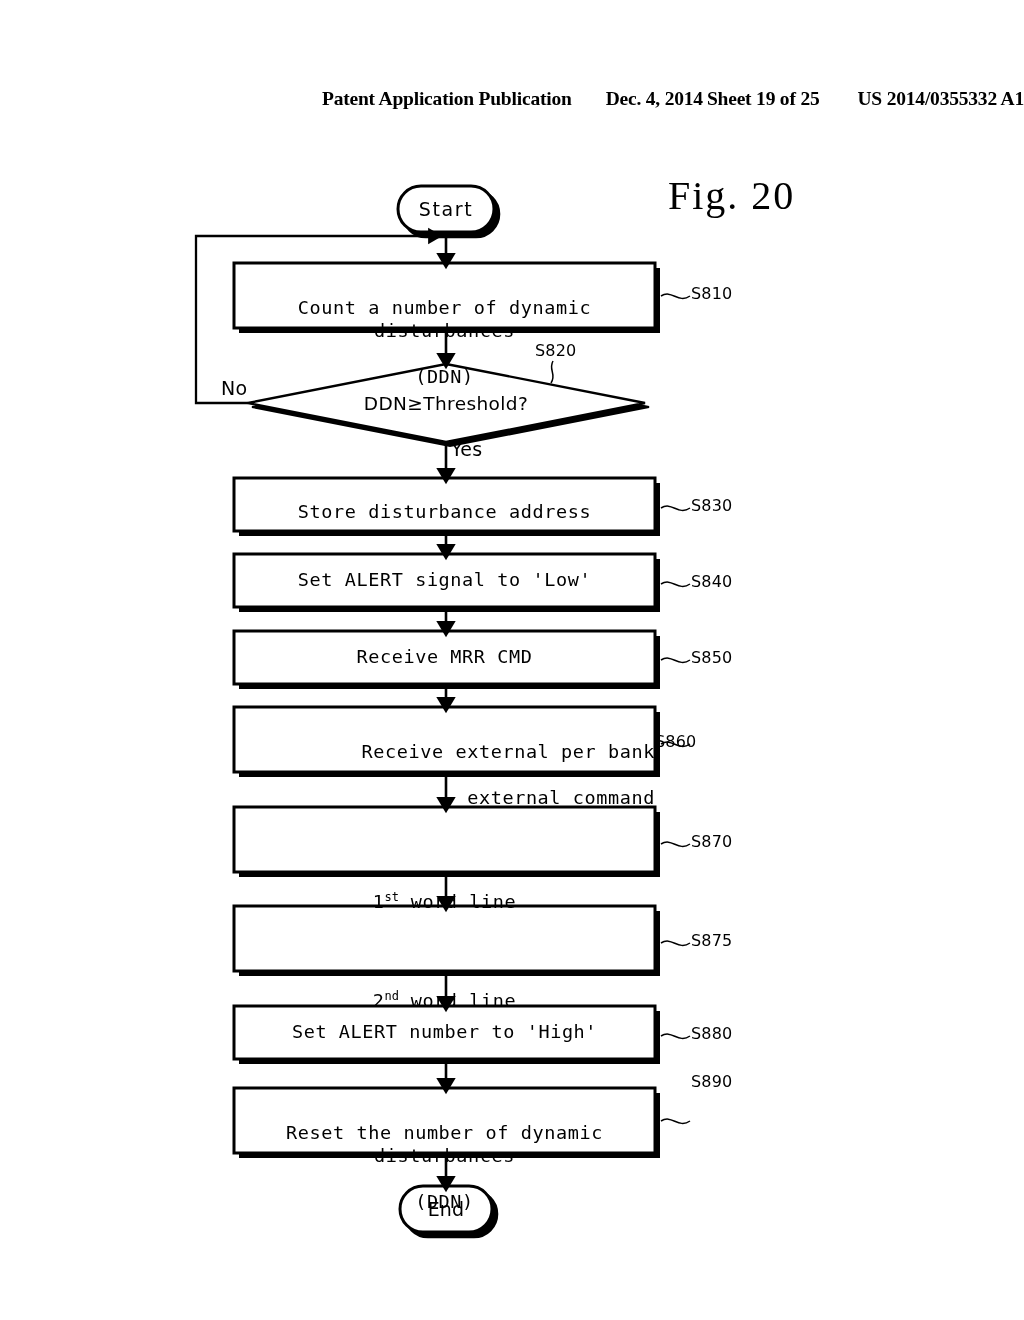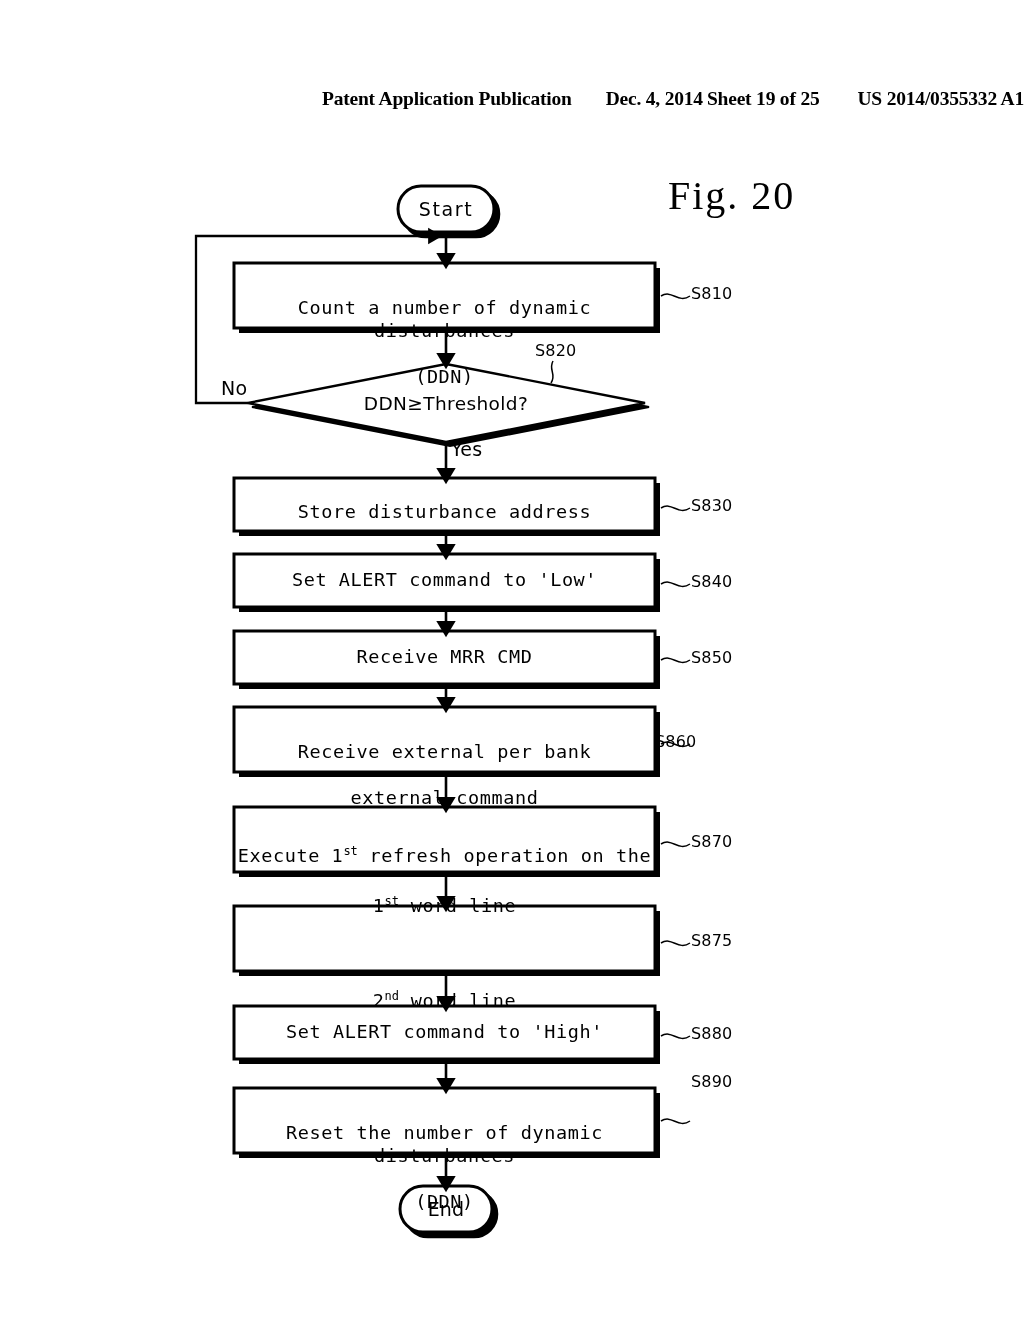--- a/index.html
+++ b/index.html
@@ -198,40 +198,40 @@
 </div>
 
 <div class="node-text decision-text" style="left:346px; top:392px; width:200px;">DDN≥Threshold?</div>
 
 <div class="branch-label" style="left:221px; top:377px;">No</div>
 
 <div class="branch-label" style="left:451px; top:438px;">Yes</div>
 
 <div class="node-text" style="left:234px; top:492px; width:421px;margin-top:8px;">Store disturbance address</div>
 
-<div class="node-text" style="left:234px; top:568px; width:421px;">Set ALERT command to 'Low'</div>
+<div class="node-text" style="left:234px; top:568px; width:421px;">Set ALERT signal to 'Low'</div>
 
 <div class="node-text" style="left:234px; top:645px; width:421px;">Receive MRR CMD</div>
 
-<div class="node-text" style="left:234px; top:717px; width:421px;">
+<div class="node-text" style="left:234px; top:717px; width:421px;text-align:right;">
   <span>Receive external per bank</span><br>
   <span>external command</span>
 </div>
 
 <div class="node-text" style="left:234px; top:817px; width:421px;">
-  <span>Execute 1<sup>st</sup> refresh operation on the</span><br>
+  <br>
   <span>1<sup>st</sup> word line</span>
 </div>
 
 <div class="node-text" style="left:234px; top:916px; width:421px;">
   <br>
   <span>2<sup>nd</sup> word line</span>
 </div>
 
-<div class="node-text" style="left:234px; top:1020px; width:421px;">Set ALERT command to 'High'</div>
+<div class="node-text" style="left:234px; top:1020px; width:421px;">Set ALERT number to 'High'</div>
 
 <div class="node-text" style="left:229px; top:1098px; width:431px;">
   <span>Reset the number of dynamic disturbances</span><br>
   <span>(DDN)</span>
 </div>
 
 <div class="node-text terminal-text tight" style="left:396px; top:1198px; width:100px;">End</div>
 
 <div class="step-label" style="left:691px; top:284px;">S810</div>
 <div class="step-label" style="left:535px; top:341px;">S820</div>

